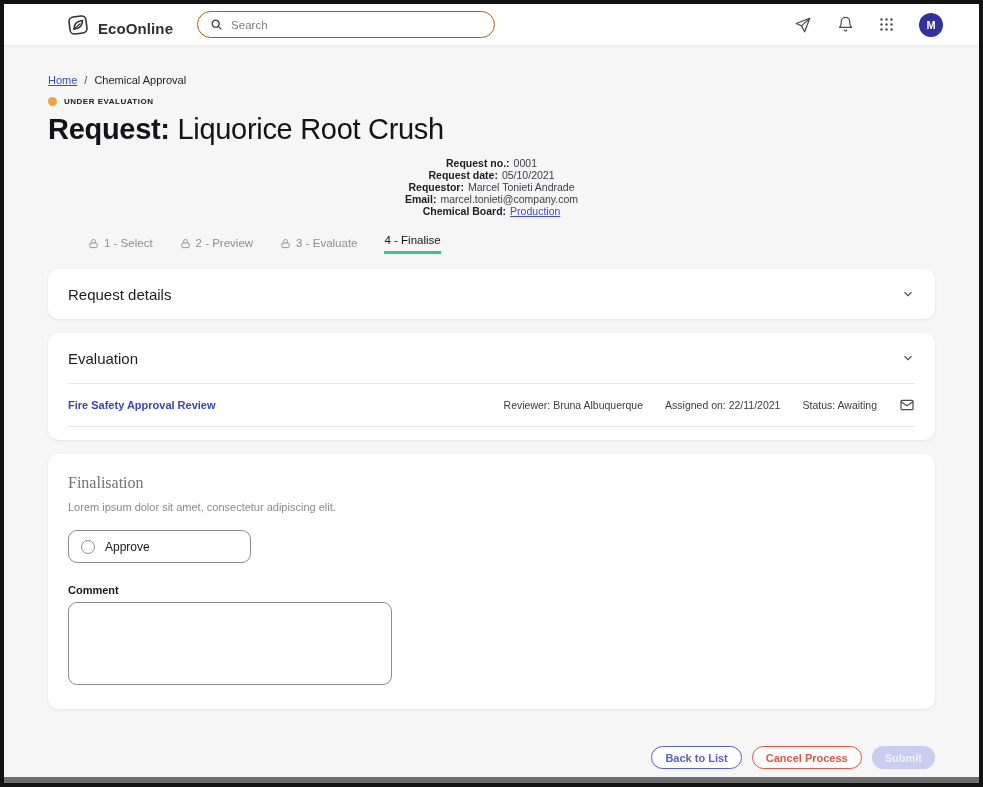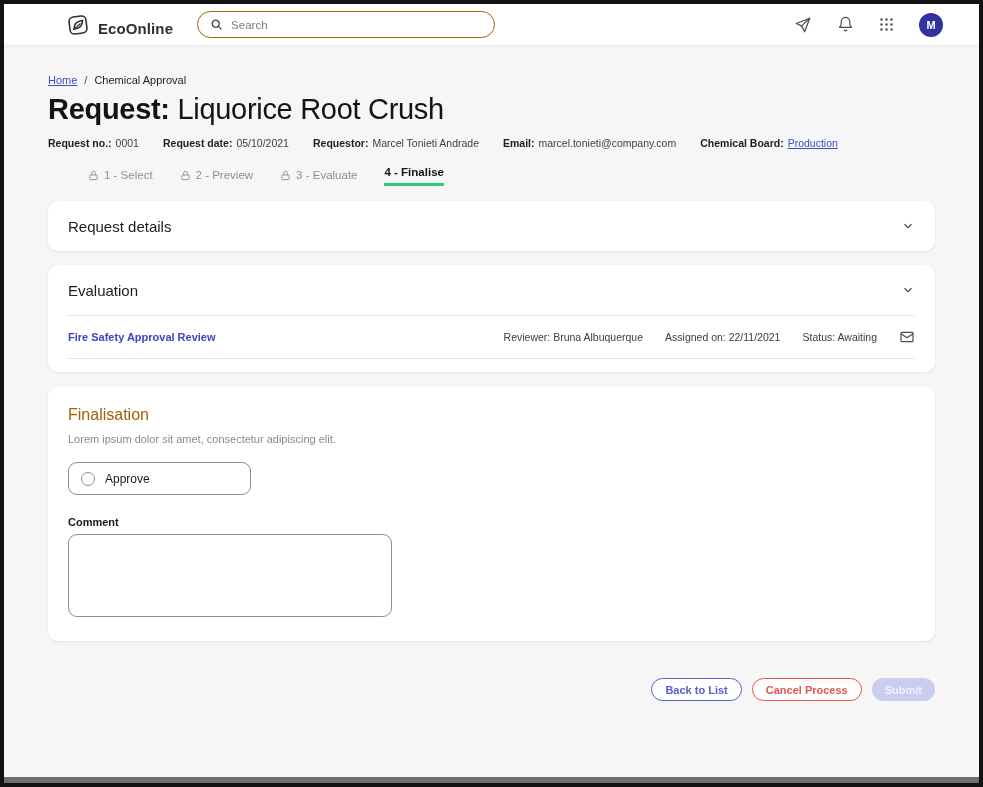--- a/index.html
+++ b/index.html
@@ -56,50 +56,50 @@
   .breadcrumb a { color:#3d4ec6; text-decoration:underline; cursor:pointer; }
   .breadcrumb .sep { color:#4a4a4d; }
 
   .status-row { margin-top:11px; display:flex; align-items:center; gap:7px; }
   .status-dot { width:9px; height:9px; border-radius:50%; background:#f2a33c; }
   .status-label { font-size:8px; font-weight:700; letter-spacing:0.5px; color:#1a1a1a; }
 
   h1.page-title { margin-top:7px; font-size:29px; letter-spacing:-0.3px; color:#141416; font-weight:400; }
   h1.page-title .bold { font-weight:700; }
 
-  .meta-row { margin-top:11px; display:flex; gap:24px; font-size:10.5px; align-items:center; }
+  .meta-row { margin-top:11px; display:flex; font-size:10.5px; align-items:center;flex-direction:column; }
   .meta-item { display:flex; gap:4px; align-items:center; }
   .meta-label { font-weight:700; color:#1e1e20; }
   .meta-value { color:#3e3e42; }
   .meta-link { color:#3d4ec6; text-decoration:underline; cursor:pointer; }
 
   .steps { margin-top:17px; margin-left:40px; display:flex; gap:27px; align-items:flex-end; }
   .step { display:flex; align-items:center; gap:5px; font-size:11.5px; color:#8f8f93; padding-bottom:5px; }
-  .step.active { font-weight:700; color:#141416; border-bottom:3px solid #2ecb7c; cursor:pointer; }
+  .step.active { font-weight:400; color:#141416; border-bottom:3px solid #2ecb7c; cursor:pointer; }
 
   .card {
     background:#fff; border-radius:10px;
     box-shadow:0 1px 3px rgba(0,0,0,0.07), 0 0 1px rgba(0,0,0,0.05);
     margin-top:14px;
   }
   .card.first { margin-top:15px; }
   .card-header {
     height:50px; padding:0 20px;
     display:flex; align-items:center; justify-content:space-between;
     cursor:pointer;
   }
   .card-title { font-size:15px; color:#1d1d1f; }
   .divider { height:1px; background:#e6e6e8; margin:0 20px; }
   .eval-row { height:42px; padding:0 20px; display:flex; align-items:center; }
   .eval-link { font-size:11px; font-weight:700; color:#3b44c4; cursor:pointer; text-decoration:none; }
   .eval-meta { margin-left:auto; display:flex; align-items:center; gap:22px; font-size:10.5px; color:#3c3c40; }
   .card-bottom-pad { height:13px; }
 
   .final-card { padding:20px 20px 24px 20px; }
-  .final-title { font-size:16px; color:#a16207; }
+  .final-title { font-size:16px; color:#737373;font-family:Liberation Serif, serif; }
   .final-desc { margin-top:9px; font-size:11px; color:#8a8a8e; }
   .radio-row { margin-top:17px; display:flex; gap:13px; }
   .radio-pill {
     width:183px; height:33px;
     border:1px solid #8d8d91; border-radius:9px;
     display:flex; align-items:center; gap:10px;
     padding:0 12px; cursor:pointer; background:#fff;
   }
   .radio-circle { width:14px; height:14px; border-radius:50%; border:1px solid #8d8d91; background:#fff; flex:0 0 auto; }
   .radio-label { font-size:12px; color:#1a1a1c; }
@@ -186,20 +186,24 @@
   </header>
 
   <main class="main">
 
     <nav class="breadcrumb">
       <a>Home</a>
       <span class="sep">/</span>
       <span>Chemical Approval</span>
     </nav>
 
+    <div class="status-row">
+      <span class="status-dot"></span>
+      <span class="status-label">UNDER EVALUATION</span>
+    </div>
 
     <h1 class="page-title">
       <span class="bold">Request:</span>
       <span>Liquorice Root Crush</span>
     </h1>
 
     <div class="meta-row">
       <div class="meta-item">
         <span class="meta-label">Request no.:</span>
         <span class="meta-value">0001</span>

